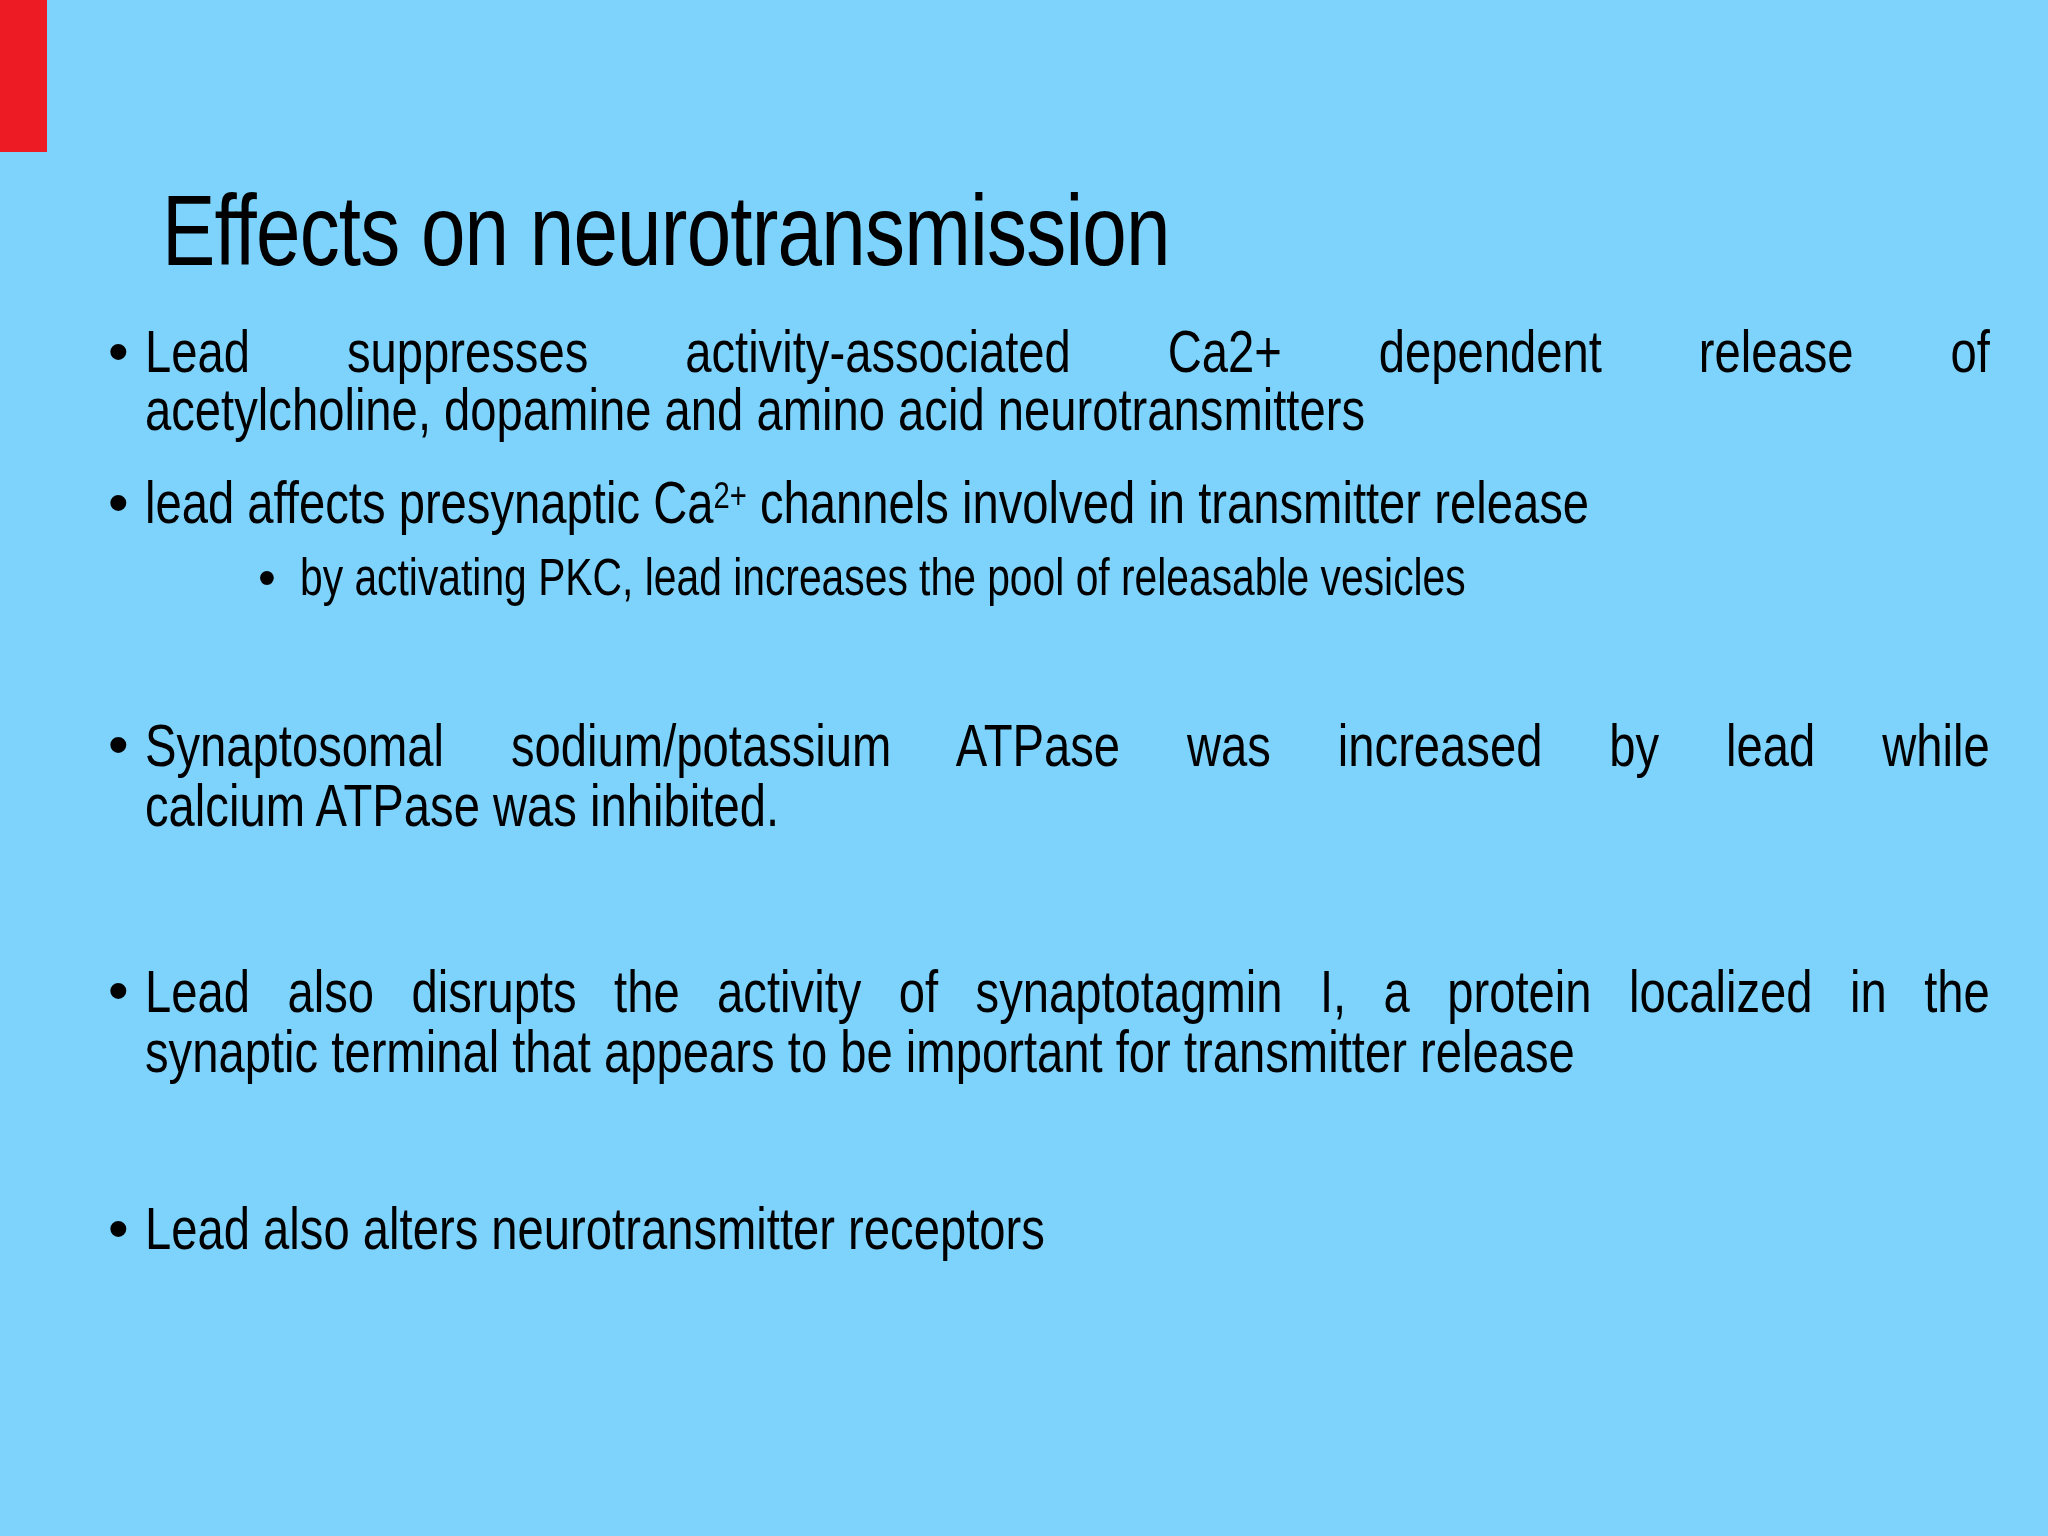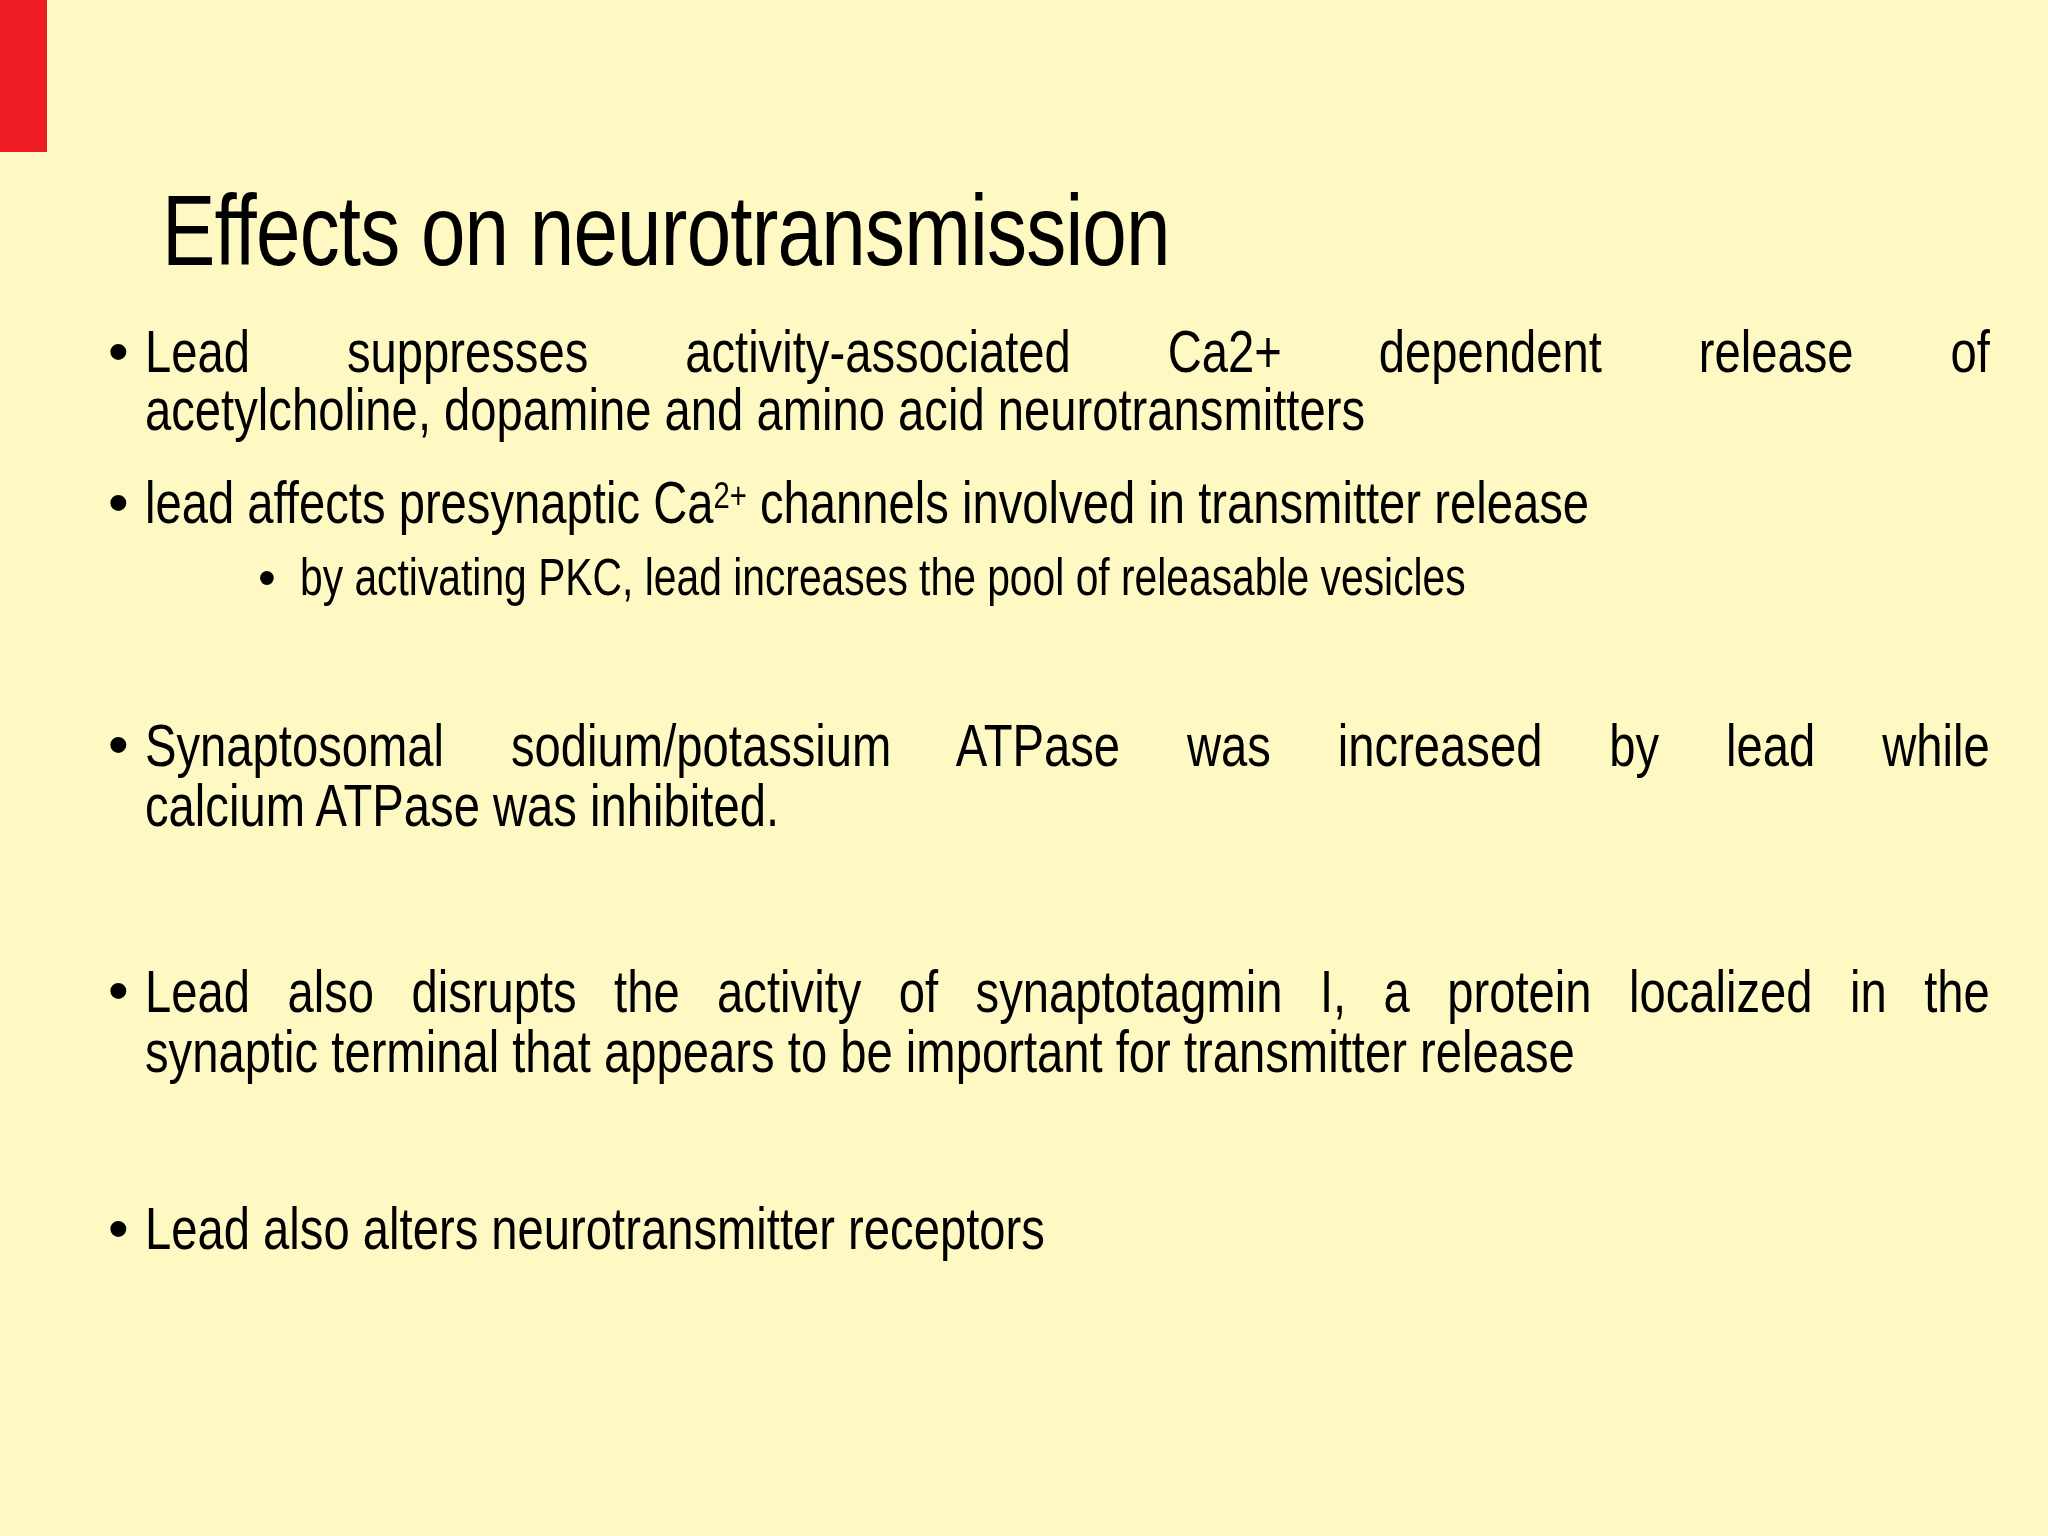--- a/index.html
+++ b/index.html
@@ -4,21 +4,21 @@
 <style>
   html, body { margin: 0; padding: 0; }
   body {
     width: 2048px; height: 1536px;
     background: #888;
     font-family: "Liberation Sans", sans-serif;
   }
   .slide {
     position: relative;
     width: 2048px; height: 1536px;
-    background: #fef9c3;
+    background: #7dd3fc;
     overflow: hidden;
     color: #000;
   }
   .accent-bar {
     position: absolute;
     left: 0; top: 0;
     width: 47px; height: 152px;
     background: #ed1c24;
   }
   .slide-title {

